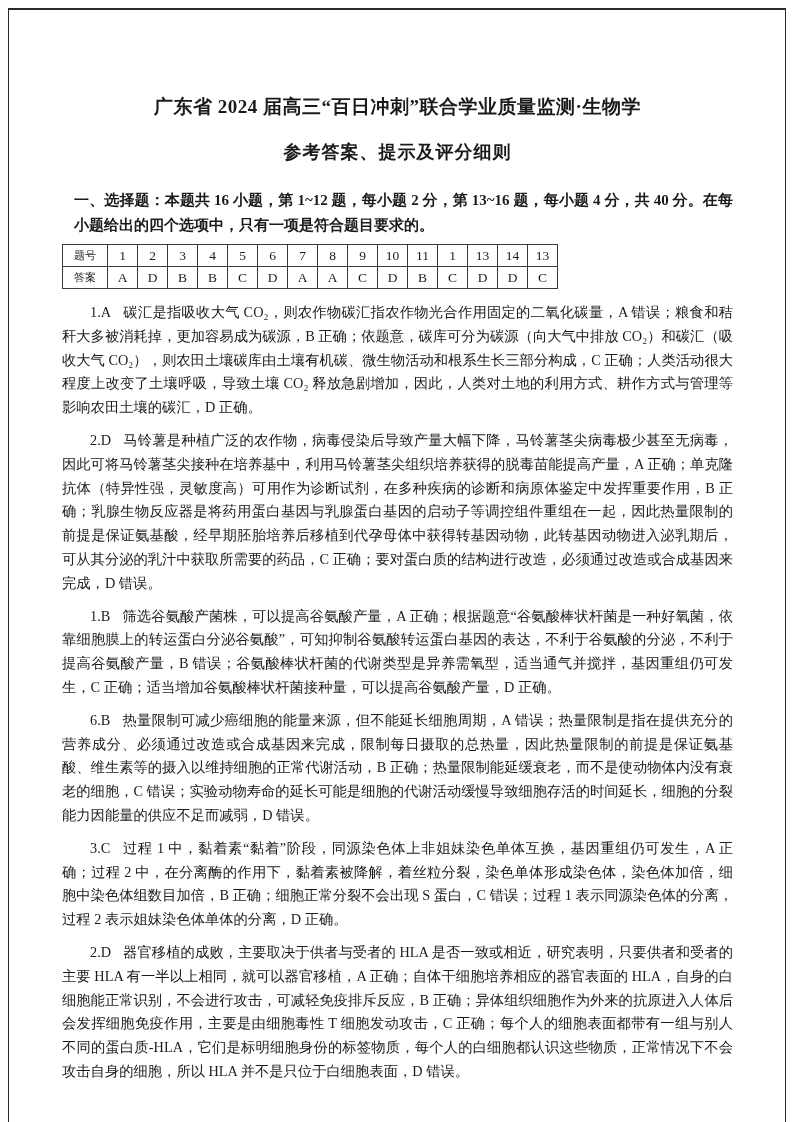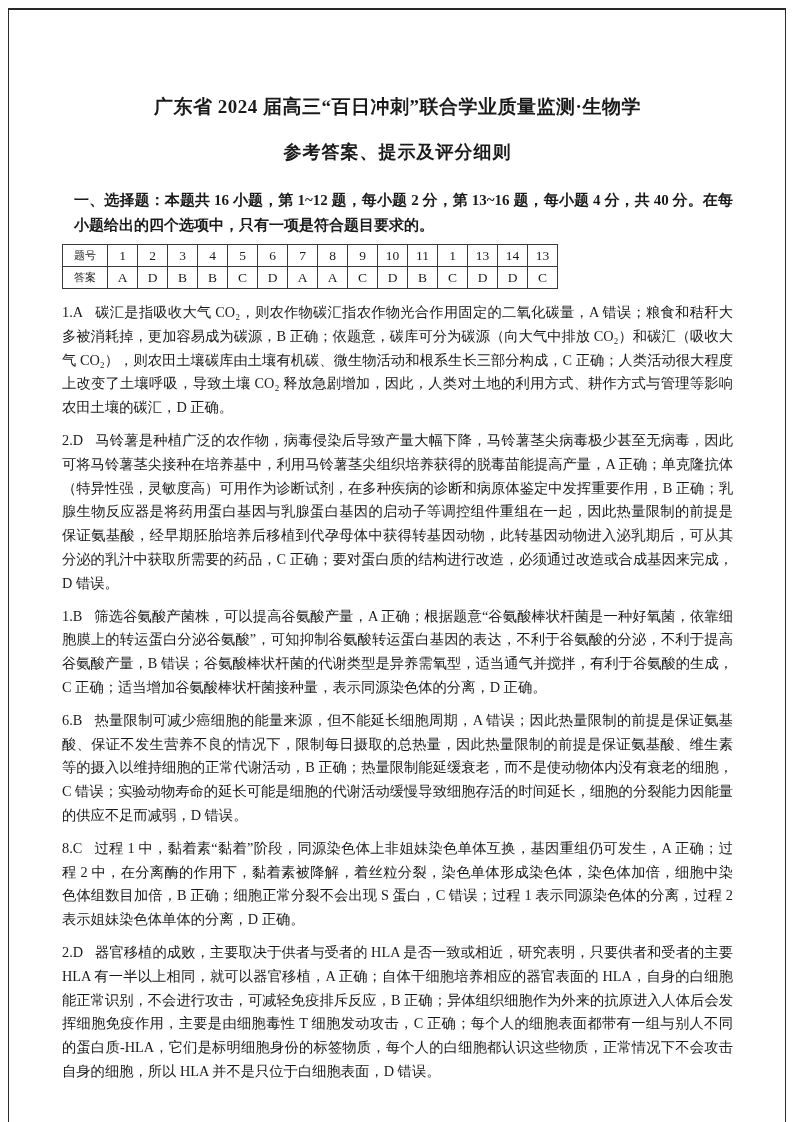--- a/index.html
+++ b/index.html
@@ -62,21 +62,21 @@
     min-width: 40px;
     font-size: 11px;
     margin-top: 27px;
   }
   .para {
     font-size: 14.3px;
     line-height: 23.8px;
     text-align: justify;
     margin: 0 0 9px 0;
   }
-  .plabel { margin-right: 12px; }
+  .plabel { margin-right: 12px; margin-left: 28px; }
 </style>
 </head>
 <body>
 
 <div class="page">
   <div class="frame"></div>
   <div class="content">
 
     <h1 class="title">广东省 2024 届高三“百日冲刺”联合学业质量监测·生物学</h1>
     <h2 class="subtitle">参考答案、提示及评分细则</h2>
@@ -121,22 +121,22 @@
           <td>D</td>
           <td>C</td>
         </tr>
       </tbody>
     </table>
 
     <p class="para"><span class="plabel">1.A</span><span>碳汇是指吸收大气 CO₂，则农作物碳汇指农作物光合作用固定的二氧化碳量，A 错误；粮食和秸秆大多被消耗掉，更加容易成为碳源，B 正确；依题意，碳库可分为碳源（向大气中排放 CO₂）和碳汇（吸收大气 CO₂），则农田土壤碳库由土壤有机碳、微生物活动和根系生长三部分构成，C 正确；人类活动很大程度上改变了土壤呼吸，导致土壤 CO₂ 释放急剧增加，因此，人类对土地的利用方式、耕作方式与管理等影响农田土壤的碳汇，D 正确。</span></p>
 
     <p class="para"><span class="plabel">2.D</span><span>马铃薯是种植广泛的农作物，病毒侵染后导致产量大幅下降，马铃薯茎尖病毒极少甚至无病毒，因此可将马铃薯茎尖接种在培养基中，利用马铃薯茎尖组织培养获得的脱毒苗能提高产量，A 正确；单克隆抗体（特异性强，灵敏度高）可用作为诊断试剂，在多种疾病的诊断和病原体鉴定中发挥重要作用，B 正确；乳腺生物反应器是将药用蛋白基因与乳腺蛋白基因的启动子等调控组件重组在一起，因此热量限制的前提是保证氨基酸，经早期胚胎培养后移植到代孕母体中获得转基因动物，此转基因动物进入泌乳期后，可从其分泌的乳汁中获取所需要的药品，C 正确；要对蛋白质的结构进行改造，必须通过改造或合成基因来完成，D 错误。</span></p>
 
-    <p class="para"><span class="plabel">1.B</span><span>筛选谷氨酸产菌株，可以提高谷氨酸产量，A 正确；根据题意“谷氨酸棒状杆菌是一种好氧菌，依靠细胞膜上的转运蛋白分泌谷氨酸”，可知抑制谷氨酸转运蛋白基因的表达，不利于谷氨酸的分泌，不利于提高谷氨酸产量，B 错误；谷氨酸棒状杆菌的代谢类型是异养需氧型，适当通气并搅拌，有利于谷氨酸的生成，C 正确；适当增加谷氨酸棒状杆菌接种量，表示同源染色体的分离，D 正确。</span></p>
+    <p class="para"><span class="plabel">1.B</span><span>筛选谷氨酸产菌株，可以提高谷氨酸产量，A 正确；根据题意“谷氨酸棒状杆菌是一种好氧菌，依靠细胞膜上的转运蛋白分泌谷氨酸”，可知抑制谷氨酸转运蛋白基因的表达，不利于谷氨酸的分泌，不利于提高谷氨酸产量，B 错误；谷氨酸棒状杆菌的代谢类型是异养需氧型，适当通气并搅拌，基因重组仍可发生，C 正确；适当增加谷氨酸棒状杆菌接种量，可以提高谷氨酸产量，D 正确。</span></p>
 
-    <p class="para"><span class="plabel">6.B</span><span>热量限制可减少癌细胞的能量来源，但不能延长细胞周期，A 错误；因此热量限制的前提是保证氨基酸、保证不发生营养不良的情况下，限制每日摄取的总热量，因此热量限制的前提是保证氨基酸、维生素等的摄入以维持细胞的正常代谢活动，B 正确；热量限制能延缓衰老，而不是使动物体内没有衰老的细胞，C 错误；实验动物寿命的延长可能是细胞的代谢活动缓慢导致细胞存活的时间延长，细胞的分裂能力因能量的供应不足而减弱，D 错误。</span></p>
+    <p class="para"><span class="plabel">6.B</span><span>热量限制可减少癌细胞的能量来源，但不能延长细胞周期，A 错误；热量限制是指在提供充分的营养成分、必须通过改造或合成基因来完成，限制每日摄取的总热量，因此热量限制的前提是保证氨基酸、维生素等的摄入以维持细胞的正常代谢活动，B 正确；热量限制能延缓衰老，而不是使动物体内没有衰老的细胞，C 错误；实验动物寿命的延长可能是细胞的代谢活动缓慢导致细胞存活的时间延长，细胞的分裂能力因能量的供应不足而减弱，D 错误。</span></p>
 
-    <p class="para"><span class="plabel">8.C</span><span>过程 1 中，黏着素“黏着”阶段，同源染色体上非姐妹染色单体互换，基因重组仍可发生，A 正确；过程 2 中，在分离酶的作用下，黏着素被降解，着丝粒分裂，染色单体形成染色体，染色体加倍，细胞中染色体组数目加倍，B 正确；细胞正常分裂不会出现 S 蛋白，C 错误；过程 1 表示同源染色体的分离，过程 2 表示姐妹染色体单体的分离，D 正确。</span></p>
+    <p class="para"><span class="plabel">3.C</span><span>过程 1 中，黏着素“黏着”阶段，同源染色体上非姐妹染色单体互换，基因重组仍可发生，A 正确；过程 2 中，在分离酶的作用下，黏着素被降解，着丝粒分裂，染色单体形成染色体，染色体加倍，细胞中染色体组数目加倍，B 正确；细胞正常分裂不会出现 S 蛋白，C 错误；过程 1 表示同源染色体的分离，过程 2 表示姐妹染色体单体的分离，D 正确。</span></p>
 
     <p class="para"><span class="plabel">2.D</span><span>器官移植的成败，主要取决于供者与受者的 HLA 是否一致或相近，研究表明，只要供者和受者的主要 HLA 有一半以上相同，就可以器官移植，A 正确；自体干细胞培养相应的器官表面的 HLA，自身的白细胞能正常识别，不会进行攻击，可减轻免疫排斥反应，B 正确；异体组织细胞作为外来的抗原进入人体后会发挥细胞免疫作用，主要是由细胞毒性 T 细胞发动攻击，C 正确；每个人的细胞表面都带有一组与别人不同的蛋白质-HLA，它们是标明细胞身份的标签物质，每个人的白细胞都认识这些物质，正常情况下不会攻击自身的细胞，所以 HLA 并不是只位于白细胞表面，D 错误。</span></p>
 
   </div>
 </div>
 
 </body></html>

